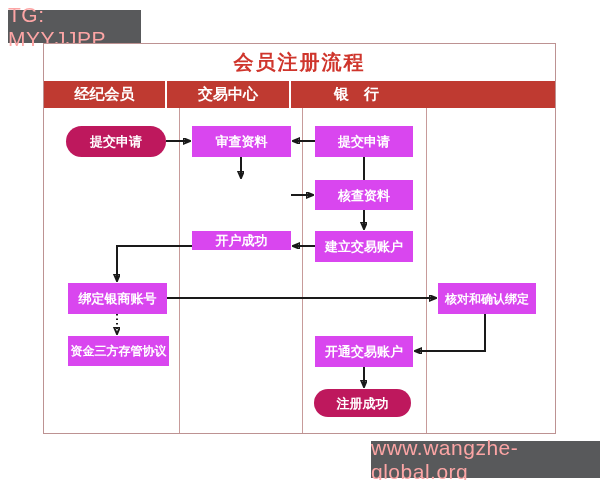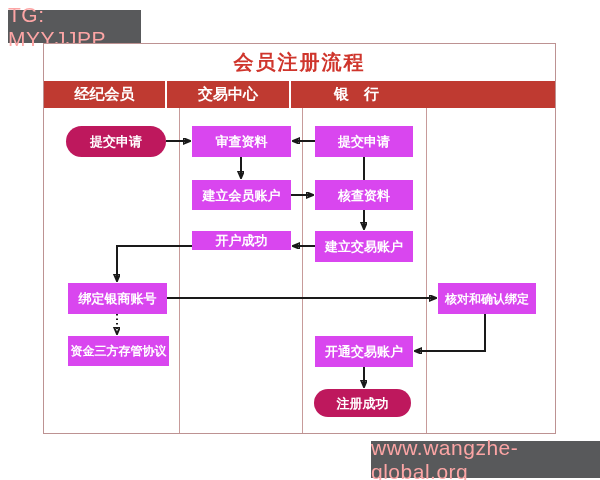--- a/index.html
+++ b/index.html
@@ -84,21 +84,20 @@
       <path d="M148,202 H73 V236" marker-end="url(#ah)"></path>
       <path d="M123,254 H391" marker-end="url(#ah)"></path>
       <path d="M73,270 V289" class="dotted" marker-end="url(#ah)"></path>
       <path d="M441,270 V307 H372" marker-end="url(#ah)"></path>
       <path d="M320,323 V342" marker-end="url(#ah)"></path>
     </svg>
 
     <div class="node pill" style="left:22px;top:82px;width:100px;height:31px">提交申请</div>
     <div class="node box" style="left:148px;top:82px;width:99px;height:31px">审查资料</div>
     <div class="node box" style="left:271px;top:82px;width:98px;height:31px">提交申请</div>
-    <div class="node box" style="left:148px;top:136px;width:99px;height:30px">建立会员账户</div>
     <div class="node box" style="left:271px;top:136px;width:98px;height:30px">核查资料</div>
     <div class="node box" style="left:148px;top:187px;width:99px;height:19px">开户成功</div>
     <div class="node box" style="left:24px;top:239px;width:99px;height:31px">绑定银商账号</div>
     <div class="node box" style="left:271px;top:187px;width:98px;height:31px">建立交易账户</div>
     <div class="node box small-text" style="left:394px;top:239px;width:98px;height:31px">核对和确认绑定</div>
     <div class="node box small-text" style="left:24px;top:292px;width:101px;height:30px">资金三方存管协议</div>
     <div class="node box" style="left:271px;top:292px;width:98px;height:31px">开通交易账户</div>
     <div class="node pill" style="left:270px;top:345px;width:97px;height:28px">注册成功</div>
 
   </div>

